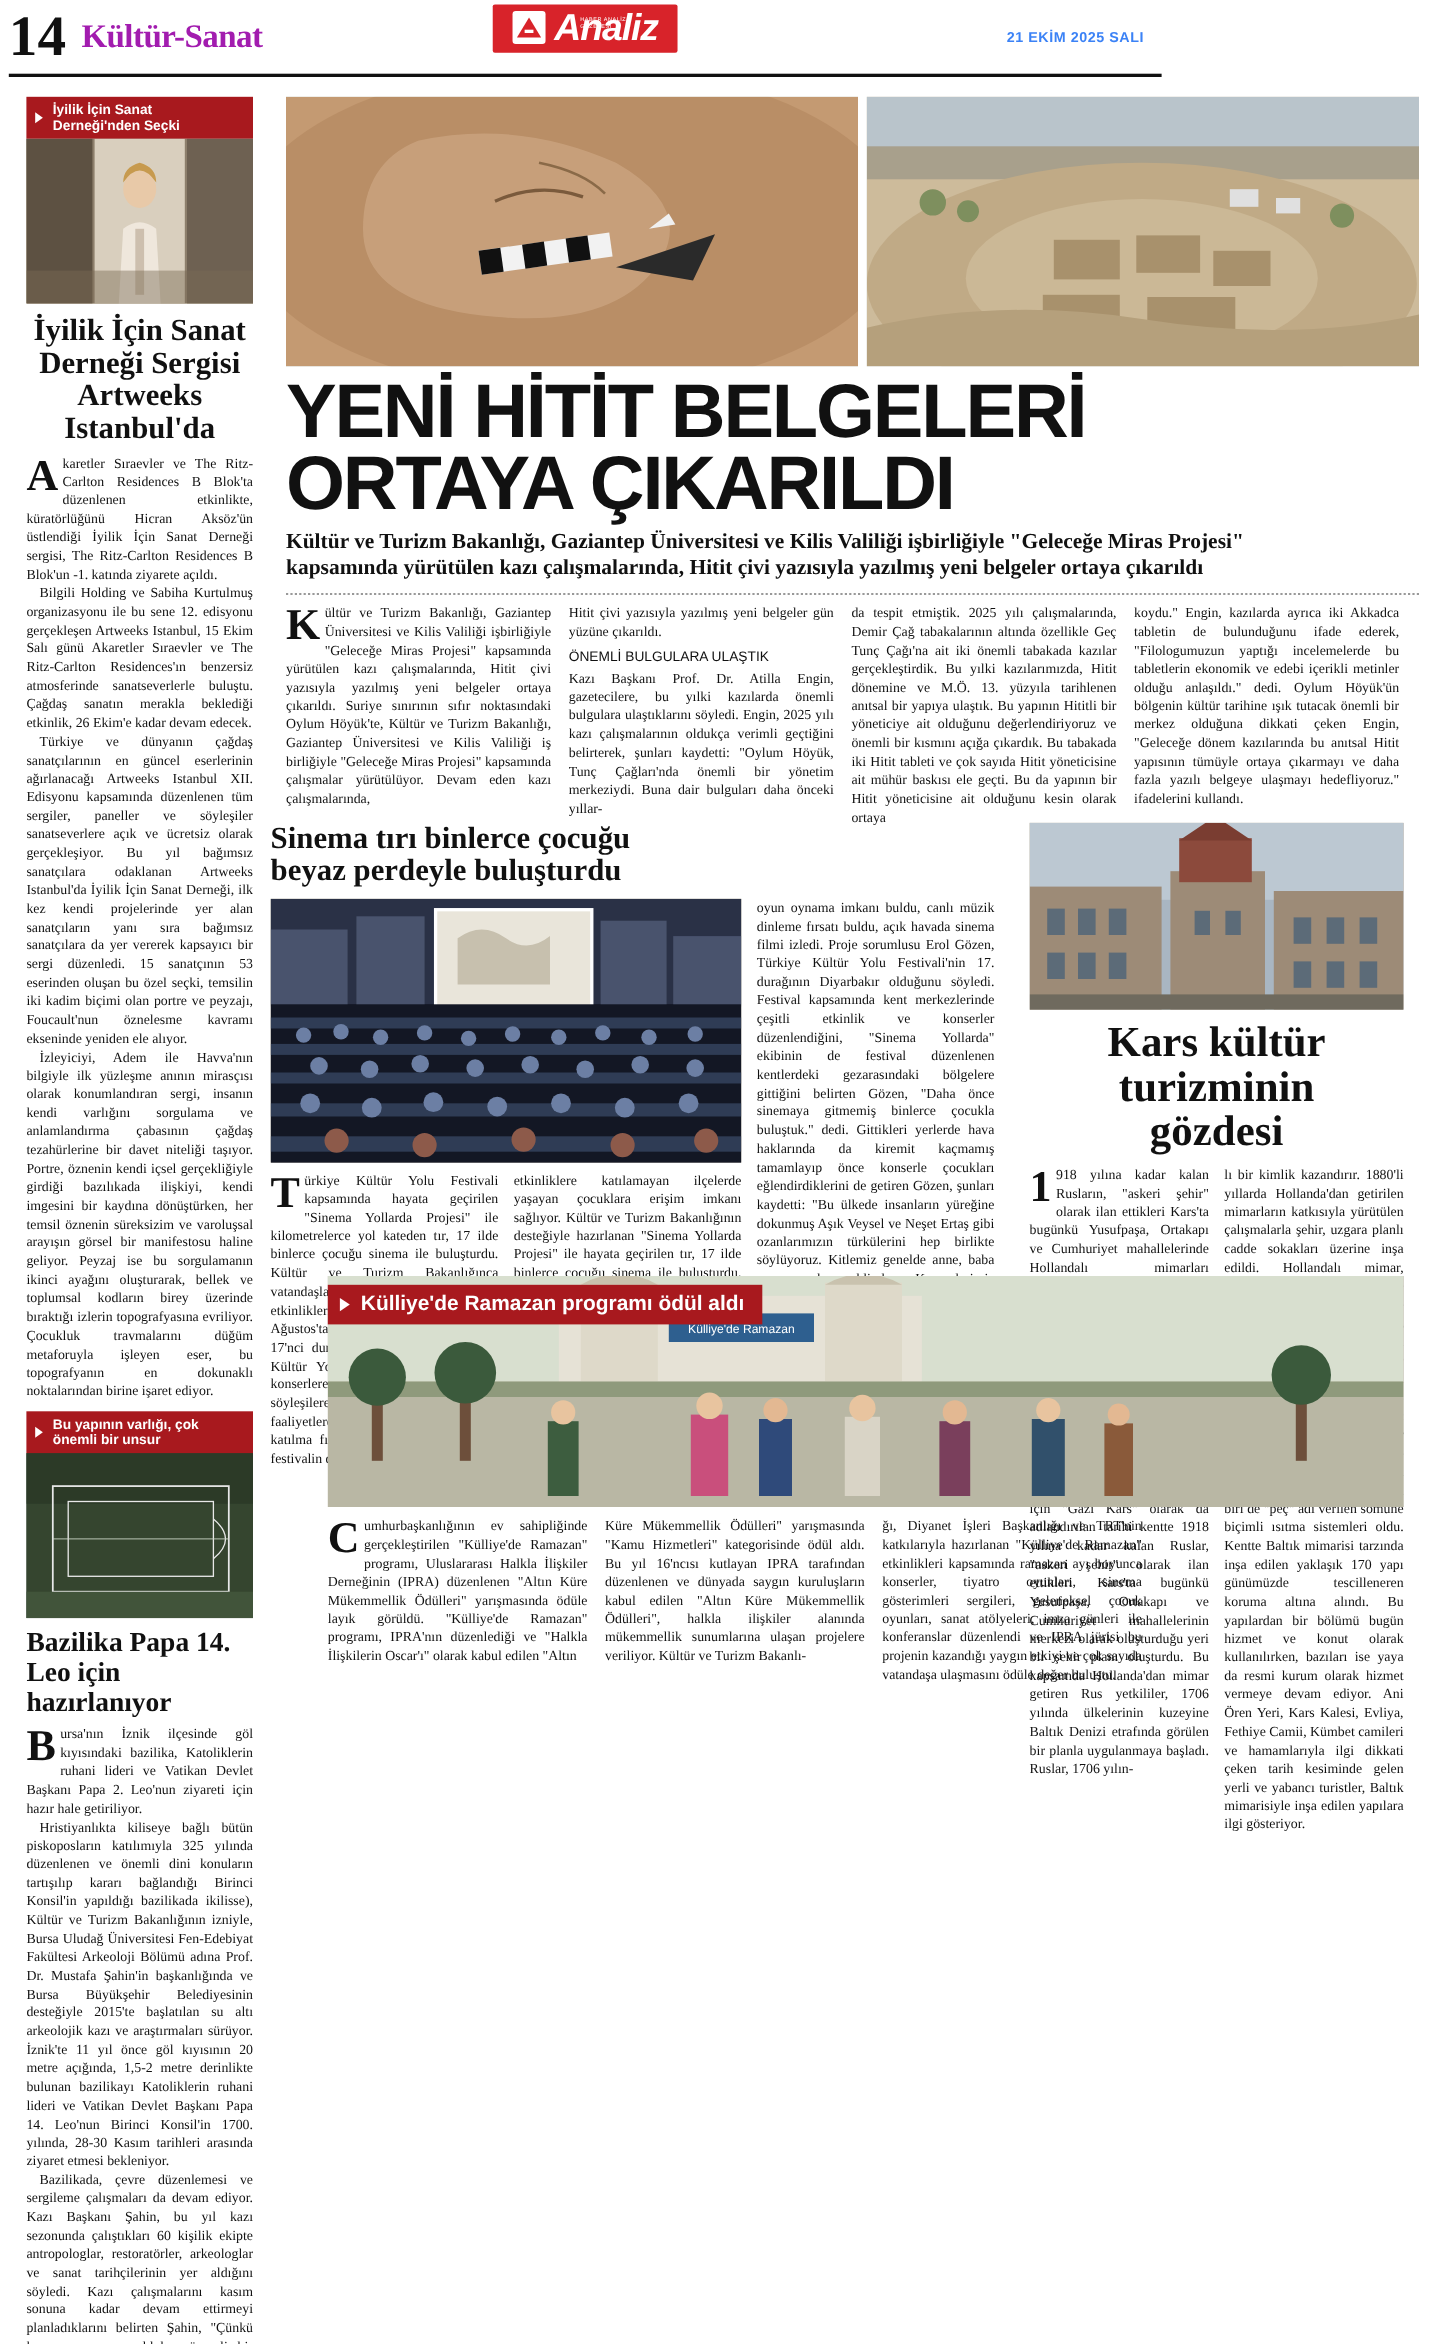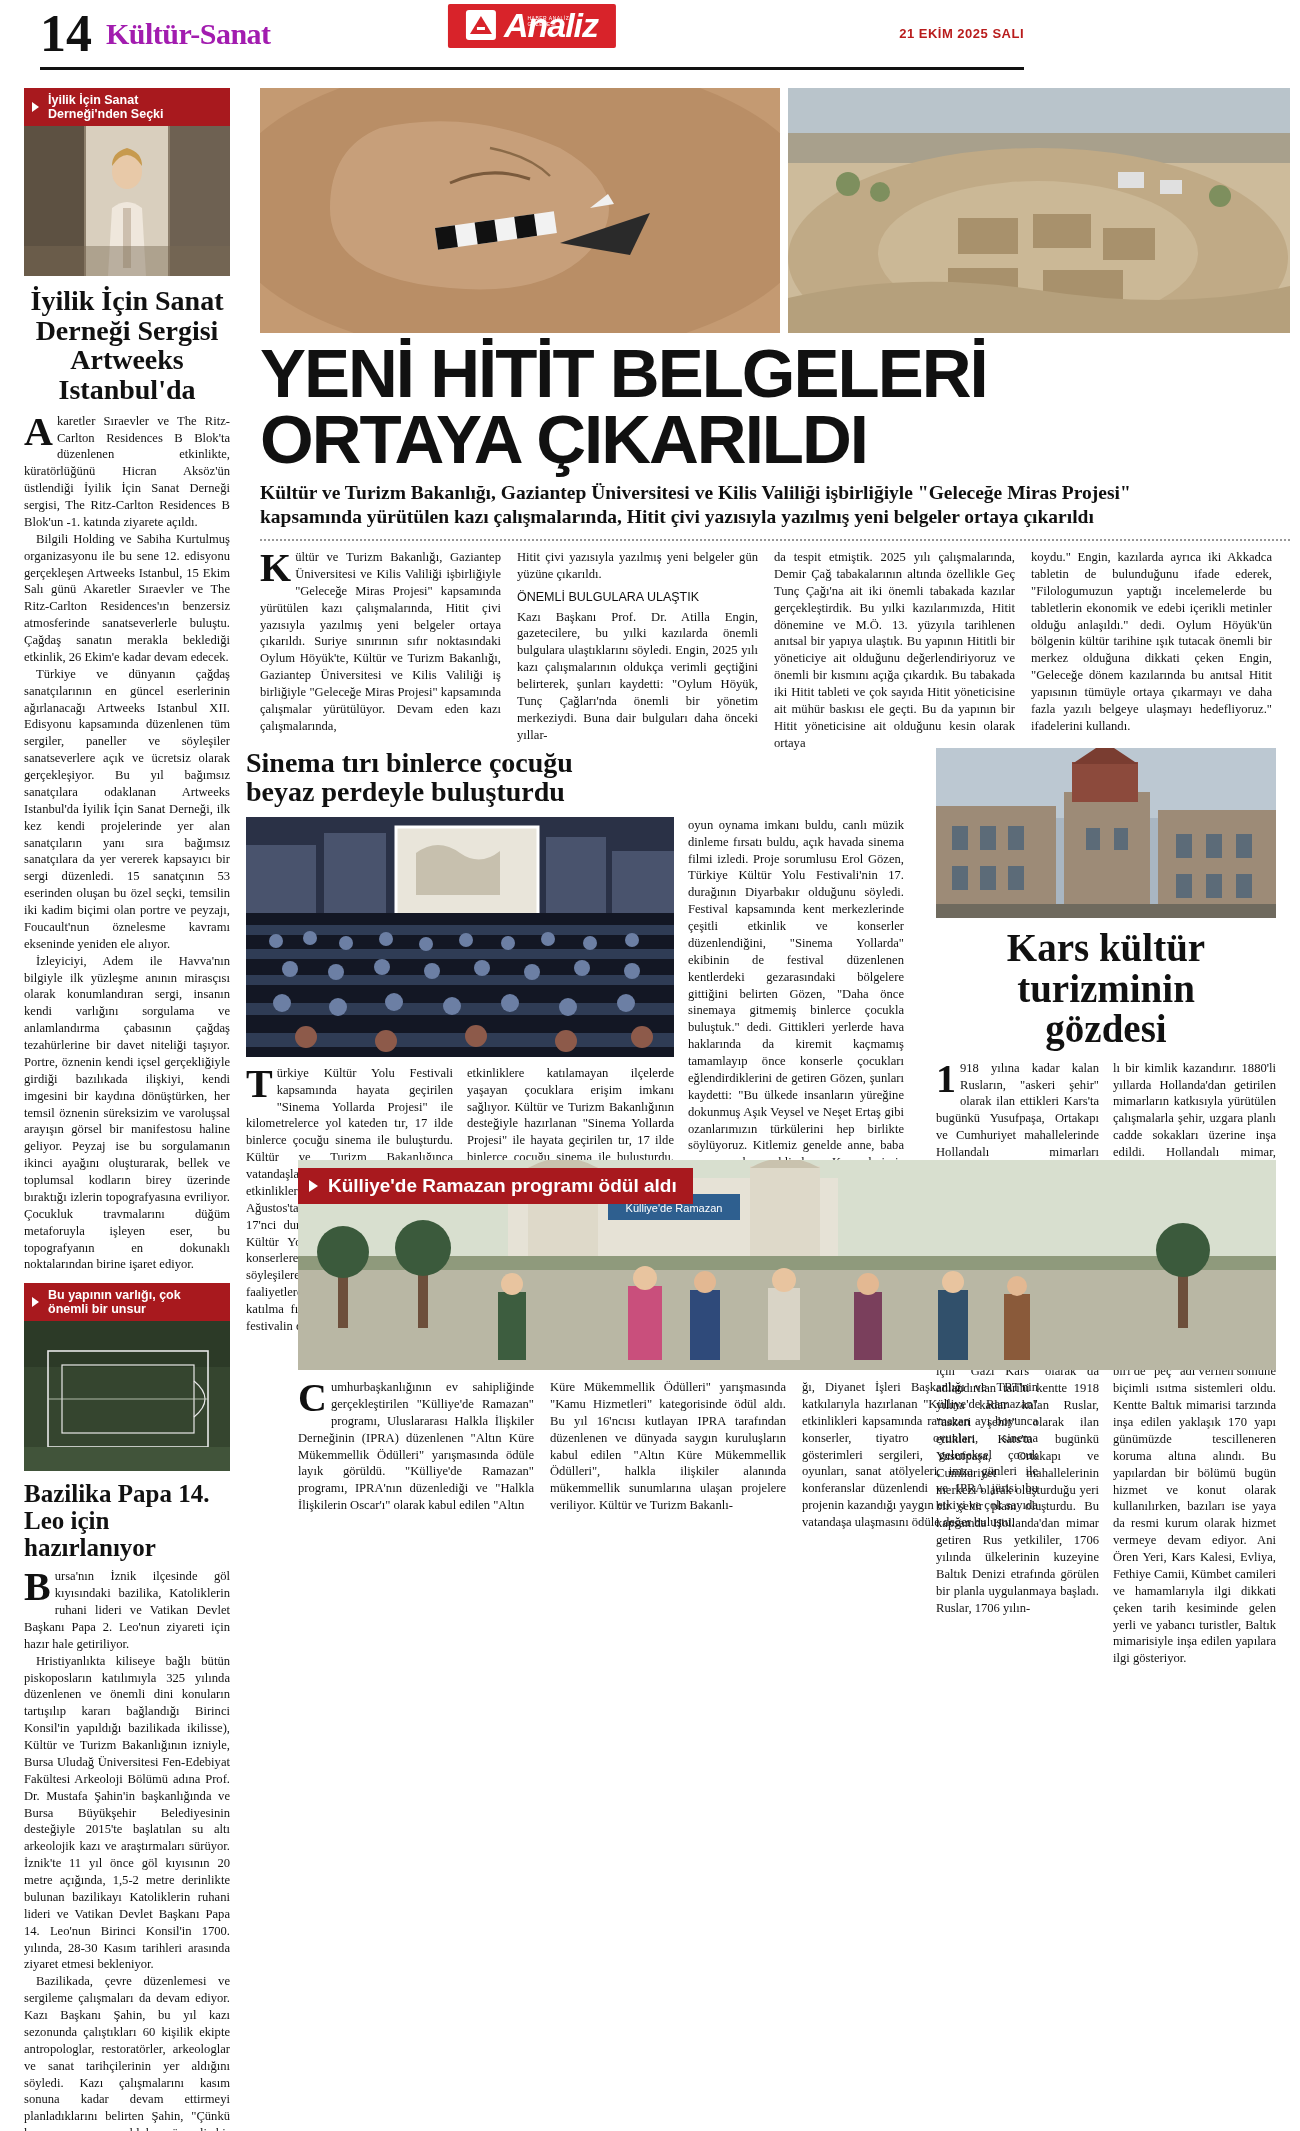--- a/index.html
+++ b/index.html
@@ -5,33 +5,33 @@
   * { box-sizing: border-box; }
   html, body { margin:0; padding:0; }
   body {
     width:1300px; height:2131px;
     background:#ffffff;
     font-family:"Liberation Serif", serif;
     color:#111;
     position:relative;
     overflow:hidden;
   }
-  .page { width:1064px; height:2131px; position:relative; padding:0 40px; }
+  .page { width:1064px; height:2131px; position:relative; padding:0 8px; }
 
   
   .masthead { height:70px; display:flex; align-items:center; position:relative; border-bottom:3px solid #111; }
   .page-num { font-family:"Liberation Serif", serif; font-size:52px; font-weight:bold; color:#111; line-height:1; margin-right:14px; }
   .section-name { font-size:30px; font-weight:bold; color:#a21caf; letter-spacing:-0.5px; }
   .logo-wrap { position:absolute; left:50%; transform:translateX(-50%); top:4px; display:flex; flex-direction:column; align-items:center; }
   .logo-box { background:#d8232a; color:#fff; padding:4px 18px 6px 18px; display:flex; align-items:center; gap:8px; border-radius:2px; }
   .logo-mark { width:30px; height:30px; background:#fff; border-radius:3px; display:flex; align-items:center; justify-content:center; }
   .logo-mark svg { display:block; }
   .logo-text { font-family:"Liberation Sans", sans-serif; font-size:34px; font-weight:bold; font-style:italic; letter-spacing:-1px; line-height:1; }
   .logo-kicker { font-family:"Liberation Sans", sans-serif; font-size:5px; color:#fff; letter-spacing:0.5px; position:absolute; top:7px; left:50%; transform:translateX(-50%); }
-  .masthead-date { position:absolute; right:0; font-family:"Liberation Sans", sans-serif; font-size:13px; font-weight:bold; color:#b91c1c; letter-spacing:0.5px; }
+  .masthead-date { position:absolute; right:16px; font-family:"Liberation Sans", sans-serif; font-size:13px; font-weight:bold; color:#3b82f6; letter-spacing:0.5px; }
 
   
   .ribbon {
     background:#a8191e; color:#fff; font-family:"Liberation Sans", sans-serif;
     font-size:12.5px; font-weight:bold; padding:5px 10px 5px 24px; position:relative; display:inline-block;
   }
   .ribbon:before{
     content:""; position:absolute; left:8px; top:50%; transform:translateY(-50%);
     border-left:7px solid #fff; border-top:5px solid transparent; border-bottom:5px solid transparent;
   }

